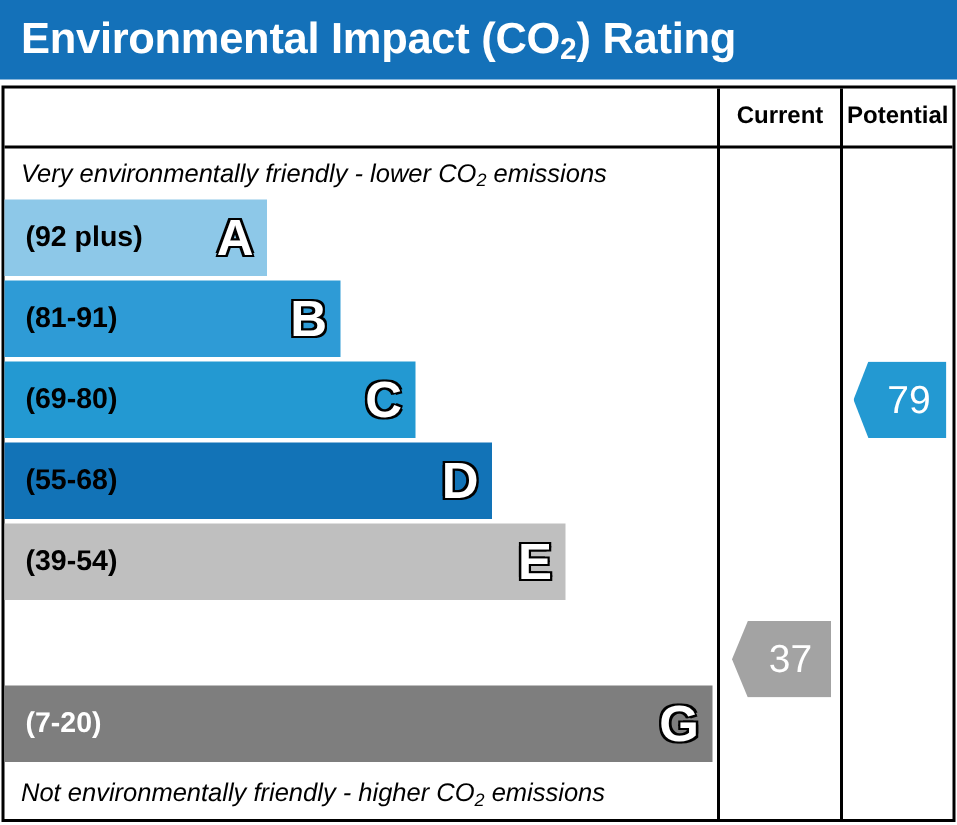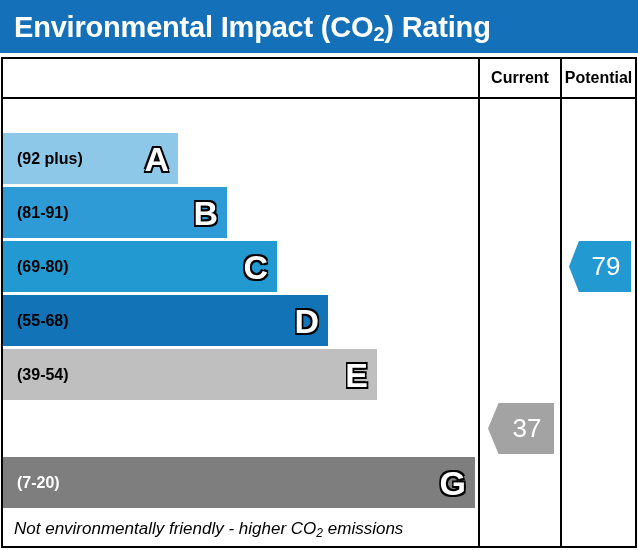--- a/index.html
+++ b/index.html
@@ -129,21 +129,21 @@
   .band {
     position: absolute;
     left: 0;
     height: 51px;
   }
   .band-range {
     position: absolute;
     left: 14px;
     top: 50%;
     transform: translateY(-50%);
-    font-size: 16px;
+    font-size: 19px;
     font-weight: bold;
     white-space: nowrap;
   }
   .band-letter {
     position: absolute;
     right: 9px;
     top: 50%;
     transform: translateY(-50%);
     font-size: 34px;
     font-weight: bold;
@@ -163,41 +163,42 @@
     display: flex;
     align-items: center;
     justify-content: center;
     color: #ffffff;
     font-size: 26px;
     font-weight: normal;
     clip-path: polygon(16% 0%, 100% 0%, 100% 100%, 16% 100%, 0% 50%);
     padding-left: 12px;
     box-sizing: border-box;
   }
-  .arrow-current   { left: 485px; width: 66px; }
+  .arrow-current   { left: 485px; width: 66px; margin-top: 11px; }
   .arrow-potential { left: 566px; width: 62px; }
 </style>
 </head>
 <body>
 
 <div class="epc">
 
   <div class="title-bar">
     <div class="title-text"><span>Environmental Impact (CO</span><sub>2</sub><span>) Rating</span></div>
   </div>
 
   <div class="frame">
 
     <div class="hline-header"></div>
     <div class="vline vline-current"></div>
     <div class="vline vline-potential"></div>
 
     <div class="col-head col-head-current">Current</div>
     <div class="col-head col-head-potential">Potential</div>
 
+    <div class="caption caption-top"><span>Very environmentally friendly - lower CO</span><sub>2</sub><span> emissions</span></div>
 
     <div class="caption caption-bottom"><span>Not environmentally friendly - higher CO</span><sub>2</sub><span> emissions</span></div>
 
     <div class="bars" id="bars">
         <div class="band" style="top: 0px; width: 175px; background: rgb(141, 200, 232);">
           <span class="band-range" style="color: rgb(0, 0, 0);">(92 plus)</span>
           <span class="band-letter">A</span>
         </div>
         <div class="band" style="top: 54px; width: 224px; background: rgb(46, 155, 214);">
           <span class="band-range" style="color: rgb(0, 0, 0);">(81-91)</span>

